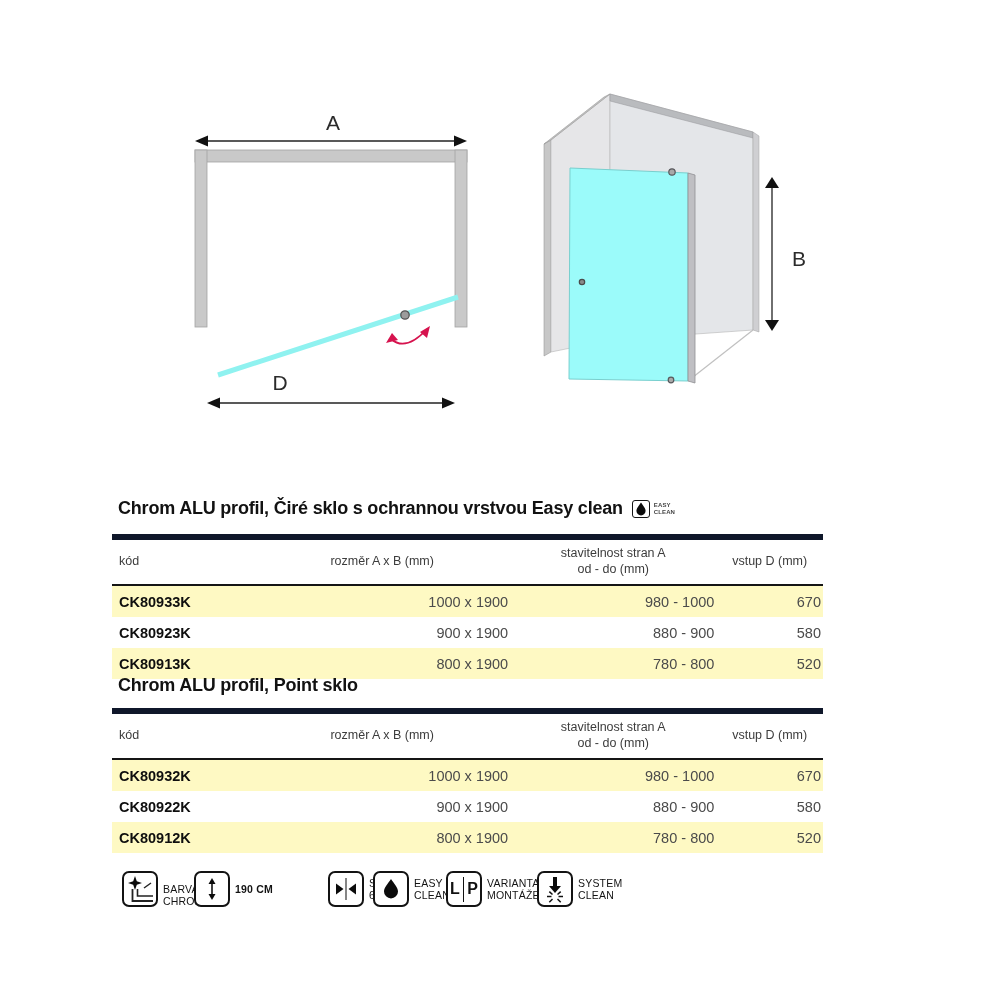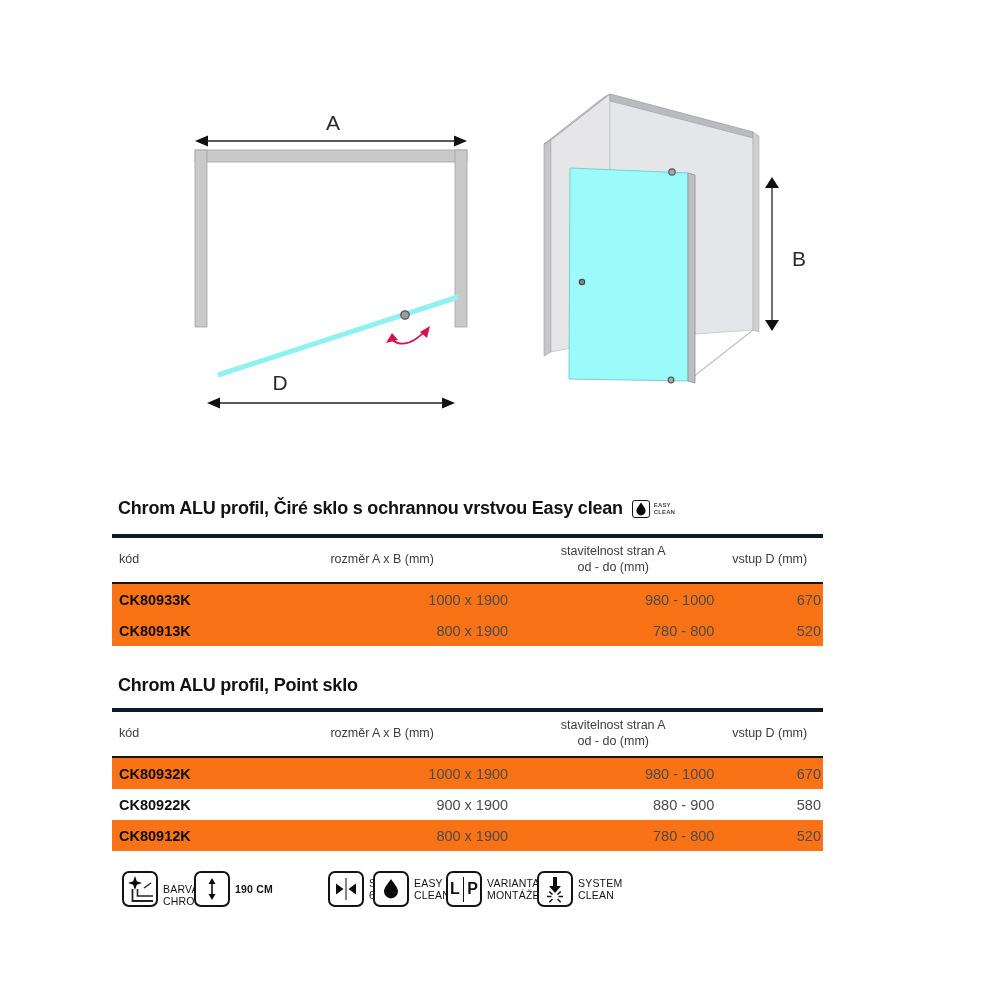--- a/index.html
+++ b/index.html
@@ -21,36 +21,36 @@
   .badge { display:flex; align-items:center; gap:4px; }
   .badge-box {
     width:18px; height:18px; border:1.6px solid #151515; border-radius:3px;
     display:flex; align-items:center; justify-content:center; box-sizing:border-box;
   }
   .badge-text { font-size:6px; font-weight:bold; color:#444; line-height:1.15; letter-spacing:0.1px; }
 
   
   .spec-table {
     position:absolute; left:112px; width:711px; border-collapse:collapse;
-    border-top:4px solid #0f172a;
+    border-top:6px solid #0f172a;
   }
   .spec-table.t1 { top:534px; }
   .spec-table.t2 { top:708px; }
   .spec-table th {
     font-weight:normal; font-size:12.5px; color:#3c3c3c; line-height:1.25;
     border-bottom:2px solid #151515; padding:6px 2px 7px; vertical-align:middle;
   }
   .spec-table th.h-kod { text-align:left; padding-left:7px; }
   .spec-table td {
     font-size:14.5px; color:#4b4b4b; text-align:right; height:31px; padding:0 2px;
   }
   .spec-table td.kod {
     text-align:left; padding-left:7px; font-weight:bold; color:#0e0e0e;
   }
-  .spec-table tr.striped { background:#f97316; }
+  .spec-table tr.striped { background:#fef9c3; }
   .col-kod { width:20%; } .col-rozmer { width:36%; } .col-stav { width:29%; } .col-vstup { width:15%; }
 
   
   .ficon-group { position:absolute; top:871px; display:flex; align-items:center; gap:5px; }
   .ficon {
     width:36px; height:36px; border:2.2px solid #131313; border-radius:7px;
     box-sizing:border-box; display:flex; align-items:center; justify-content:center;
     background:#fff; flex:0 0 auto;
   }
   .ficon.thick { border-width:2.6px; }
@@ -160,20 +160,26 @@
         <th>vstup D (mm)</th>
       </tr>
     </thead>
     <tbody>
       <tr class="striped">
         <td class="kod">CK80933K</td>
         <td>1000 x 1900</td>
         <td>980 - 1000</td>
         <td>670</td>
       </tr>
+      <tr>
+        <td class="kod">CK80923K</td>
+        <td>900 x 1900</td>
+        <td>880 - 900</td>
+        <td>580</td>
+      </tr>
       <tr class="striped">
         <td class="kod">CK80913K</td>
         <td>800 x 1900</td>
         <td>780 - 800</td>
         <td>520</td>
       </tr>
     </tbody>
   </table>
 
   <div class="section-title title-2">

